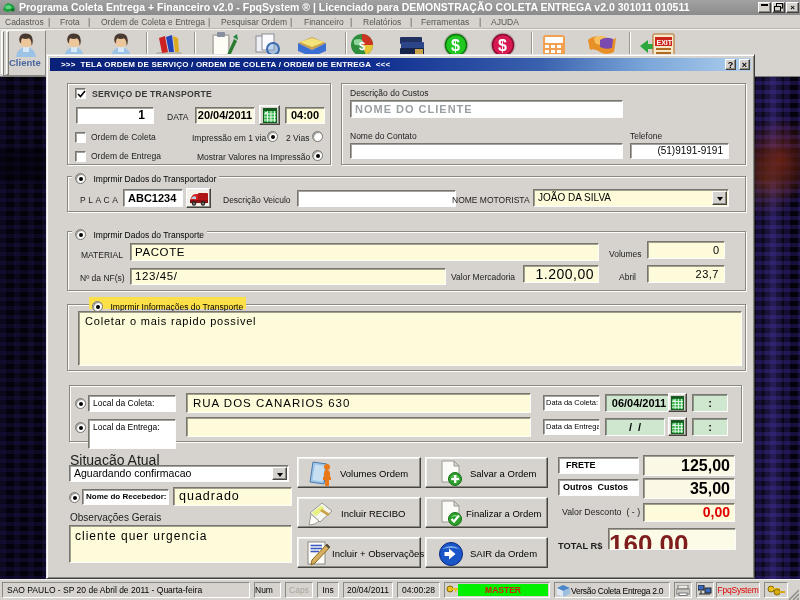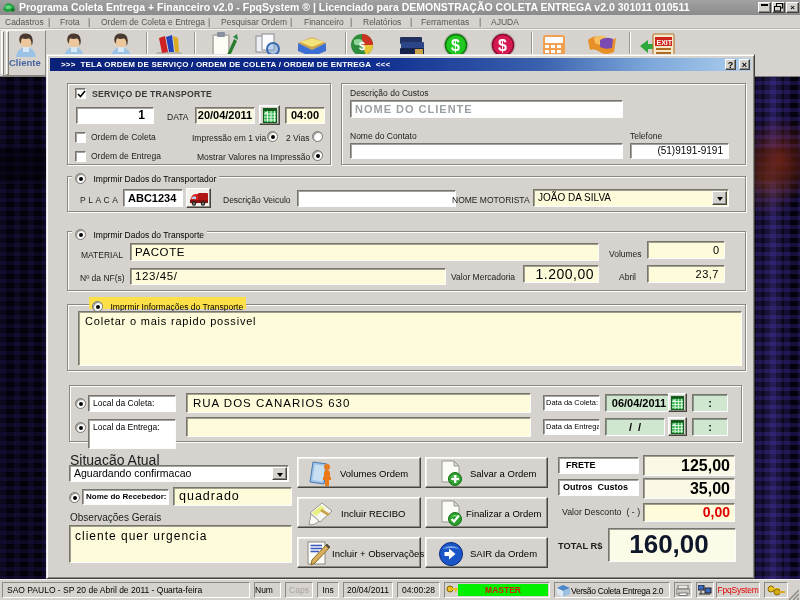--- a/index.html
+++ b/index.html
@@ -401,21 +401,21 @@
  <span style="position:absolute;left:40px;top:10px;font-size:9.5px;white-space:nowrap">Finalizar a Ordem</span>
       </div>
 
 <div class="fld wfld" style="left:511px;top:402px;width:81px;height:17px;font-size:9px;font-weight:bold;padding-left:7px;line-height:15px">FRETE</div>
 <div class="fld" style="left:596px;top:400px;width:92px;height:21px;background:#fbf8e6;font-size:16px;font-weight:bold;text-align:right;padding-right:4px;line-height:19px">125,00</div>
 <div class="fld wfld" style="left:511px;top:424px;width:81px;height:17px;font-size:9px;font-weight:bold;padding-left:4px;line-height:15px">Outros&nbsp; Custos</div>
 <div class="fld" style="left:596px;top:423px;width:92px;height:21px;background:#fbf8e6;font-size:16px;font-weight:bold;text-align:right;padding-right:4px;line-height:19px">35,00</div>
 <div class="lbl" style="left:515px;top:452px;font-size:8.8px">Valor Desconto&nbsp; ( - )</div>
 <div class="fld" style="left:596px;top:448px;width:92px;height:19px;font-size:14px;font-weight:bold;color:#e00000;text-align:right;padding-right:4px;line-height:17px">0,00</div>
 <div class="lbl" style="left:511px;top:486px;font-size:9.3px;font-weight:bold">TOTAL R$</div>
-<div class="fld" style="left:561px;top:473px;width:128px;height:34px;background:#fbfbe8;font-size:26px;font-weight:bold;color:#0f172a;text-align:center;padding-right:6px;line-height:31px">160,00</div>
+<div class="fld" style="left:561px;top:473px;width:128px;height:22px;background:#fbfbe8;font-size:26px;font-weight:bold;color:#7f1d1d;text-align:left;padding-right:6px;line-height:31px">160,00</div>
 </div>
 <div id="status">
  <div class="sp" style="left:2px;width:248px;padding-left:4px">SAO PAULO - SP 20 de Abril de 2011 - Quarta-feira</div>
  <div class="sp" style="left:254px;width:27px;text-align:left">Num</div>
  <div class="sp" style="left:285px;width:28px;text-align:center;color:#a8a49c">Caps</div>
  <div class="sp" style="left:317px;width:22px;text-align:center">Ins</div>
  <div class="sp" style="left:343px;width:50px;text-align:center">20/04/2011</div>
  <div class="sp" style="left:397px;width:43px;text-align:center">04:00:28</div>
  <div class="sp" style="left:444px;width:106px">
   <svg style="position:absolute;left:1px;top:2px" width="12" height="11" viewBox="0 0 12 11">

